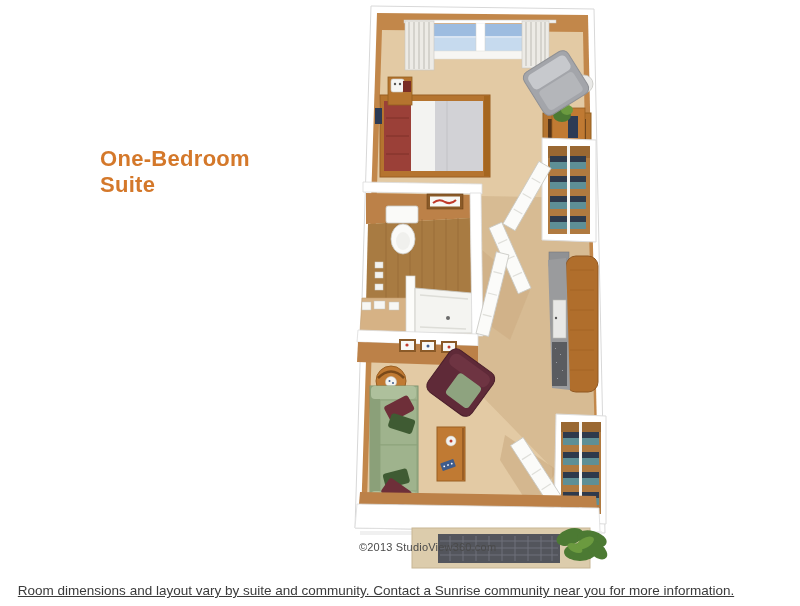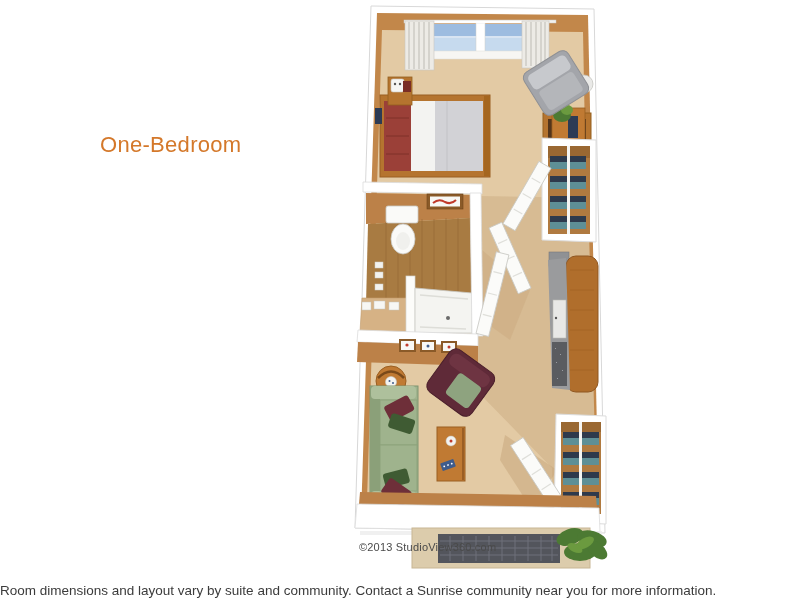--- a/index.html
+++ b/index.html
@@ -1,32 +1,33 @@
 <!DOCTYPE html>
 <html><head>
 <meta charset="utf-8">
 <style>
   html,body{margin:0;padding:0;background:#ffffff;}
   .page{position:relative;width:800px;height:606px;background:#ffffff;overflow:hidden;
         font-family:"Liberation Sans",sans-serif;}
-  .plan-title{position:absolute;left:100px;top:132px;font-size:22px;line-height:26px;
-        font-weight:normal;letter-spacing:.3px;}
+  .plan-title{position:absolute;left:100px;top:146px;font-size:22px;line-height:26px;
+        font-weight:bold;letter-spacing:.3px;}
   .plan-title span{display:block;}
   .figure{position:absolute;left:340px;top:0;width:320px;height:580px;}
   .credit{position:absolute;left:359px;top:541px;font-size:11px;letter-spacing:.2px;}
-  .caption{position:absolute;left:0;top:583px;width:752px;text-align:left;font-size:13.5px;}
+  .caption{position:absolute;left:0;top:583px;width:752px;text-align:center;font-size:13.5px;text-decoration:underline;}
   svg{display:block;}
 </style>
 </head>
 <body>
 
 <div class="page">
 
   <div class="plan-title" style="color: rgb(212, 120, 42);">
     <span>One-Bedroom</span>
+    <span>Suite</span>
   </div>
 
   <div class="figure">
   <svg width="320" height="580" viewBox="340 0 320 580" xmlns="http://www.w3.org/2000/svg">
 
     <polygon points="371,6 594,9 605,533 355,528" stroke="#D8D8D8" stroke-width="1" fill="#FFFFFF"></polygon>
 
     <polygon points="377,13 588,15 599,524 361,519" fill="#C2874A"></polygon>
 
     <polygon points="382,30 583,32 592,504 367,500" fill="#E3CAA4"></polygon>

